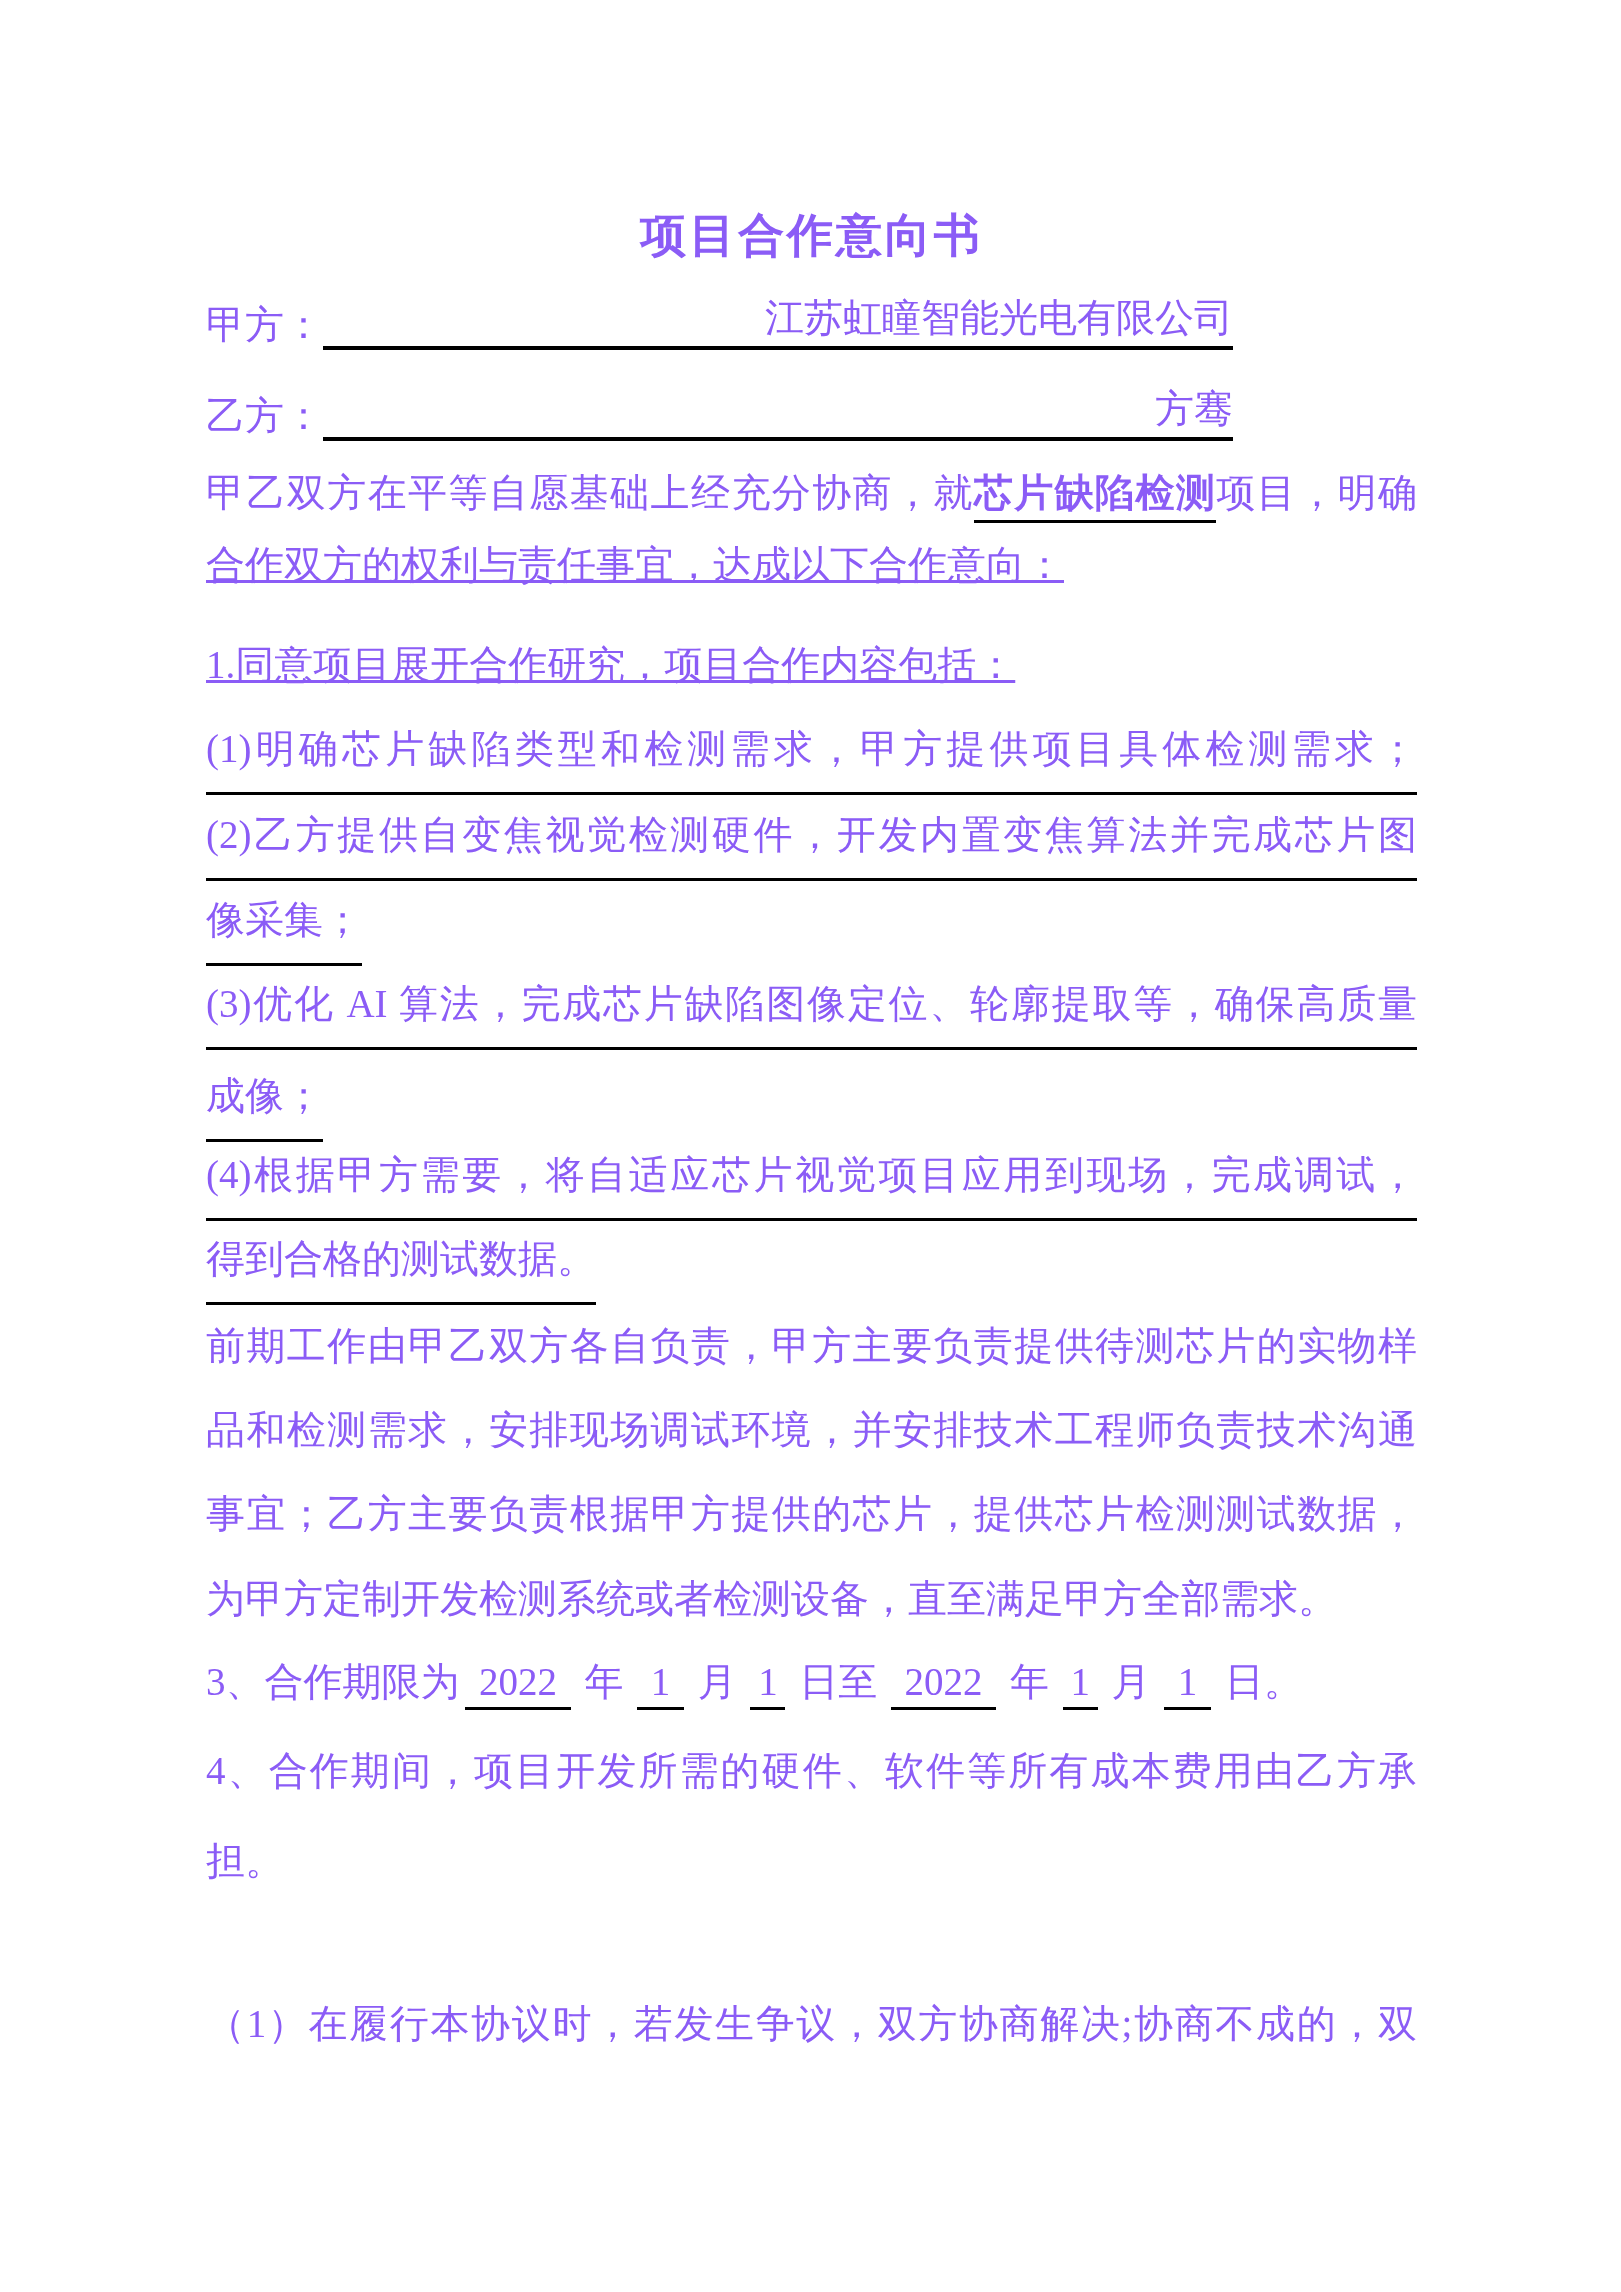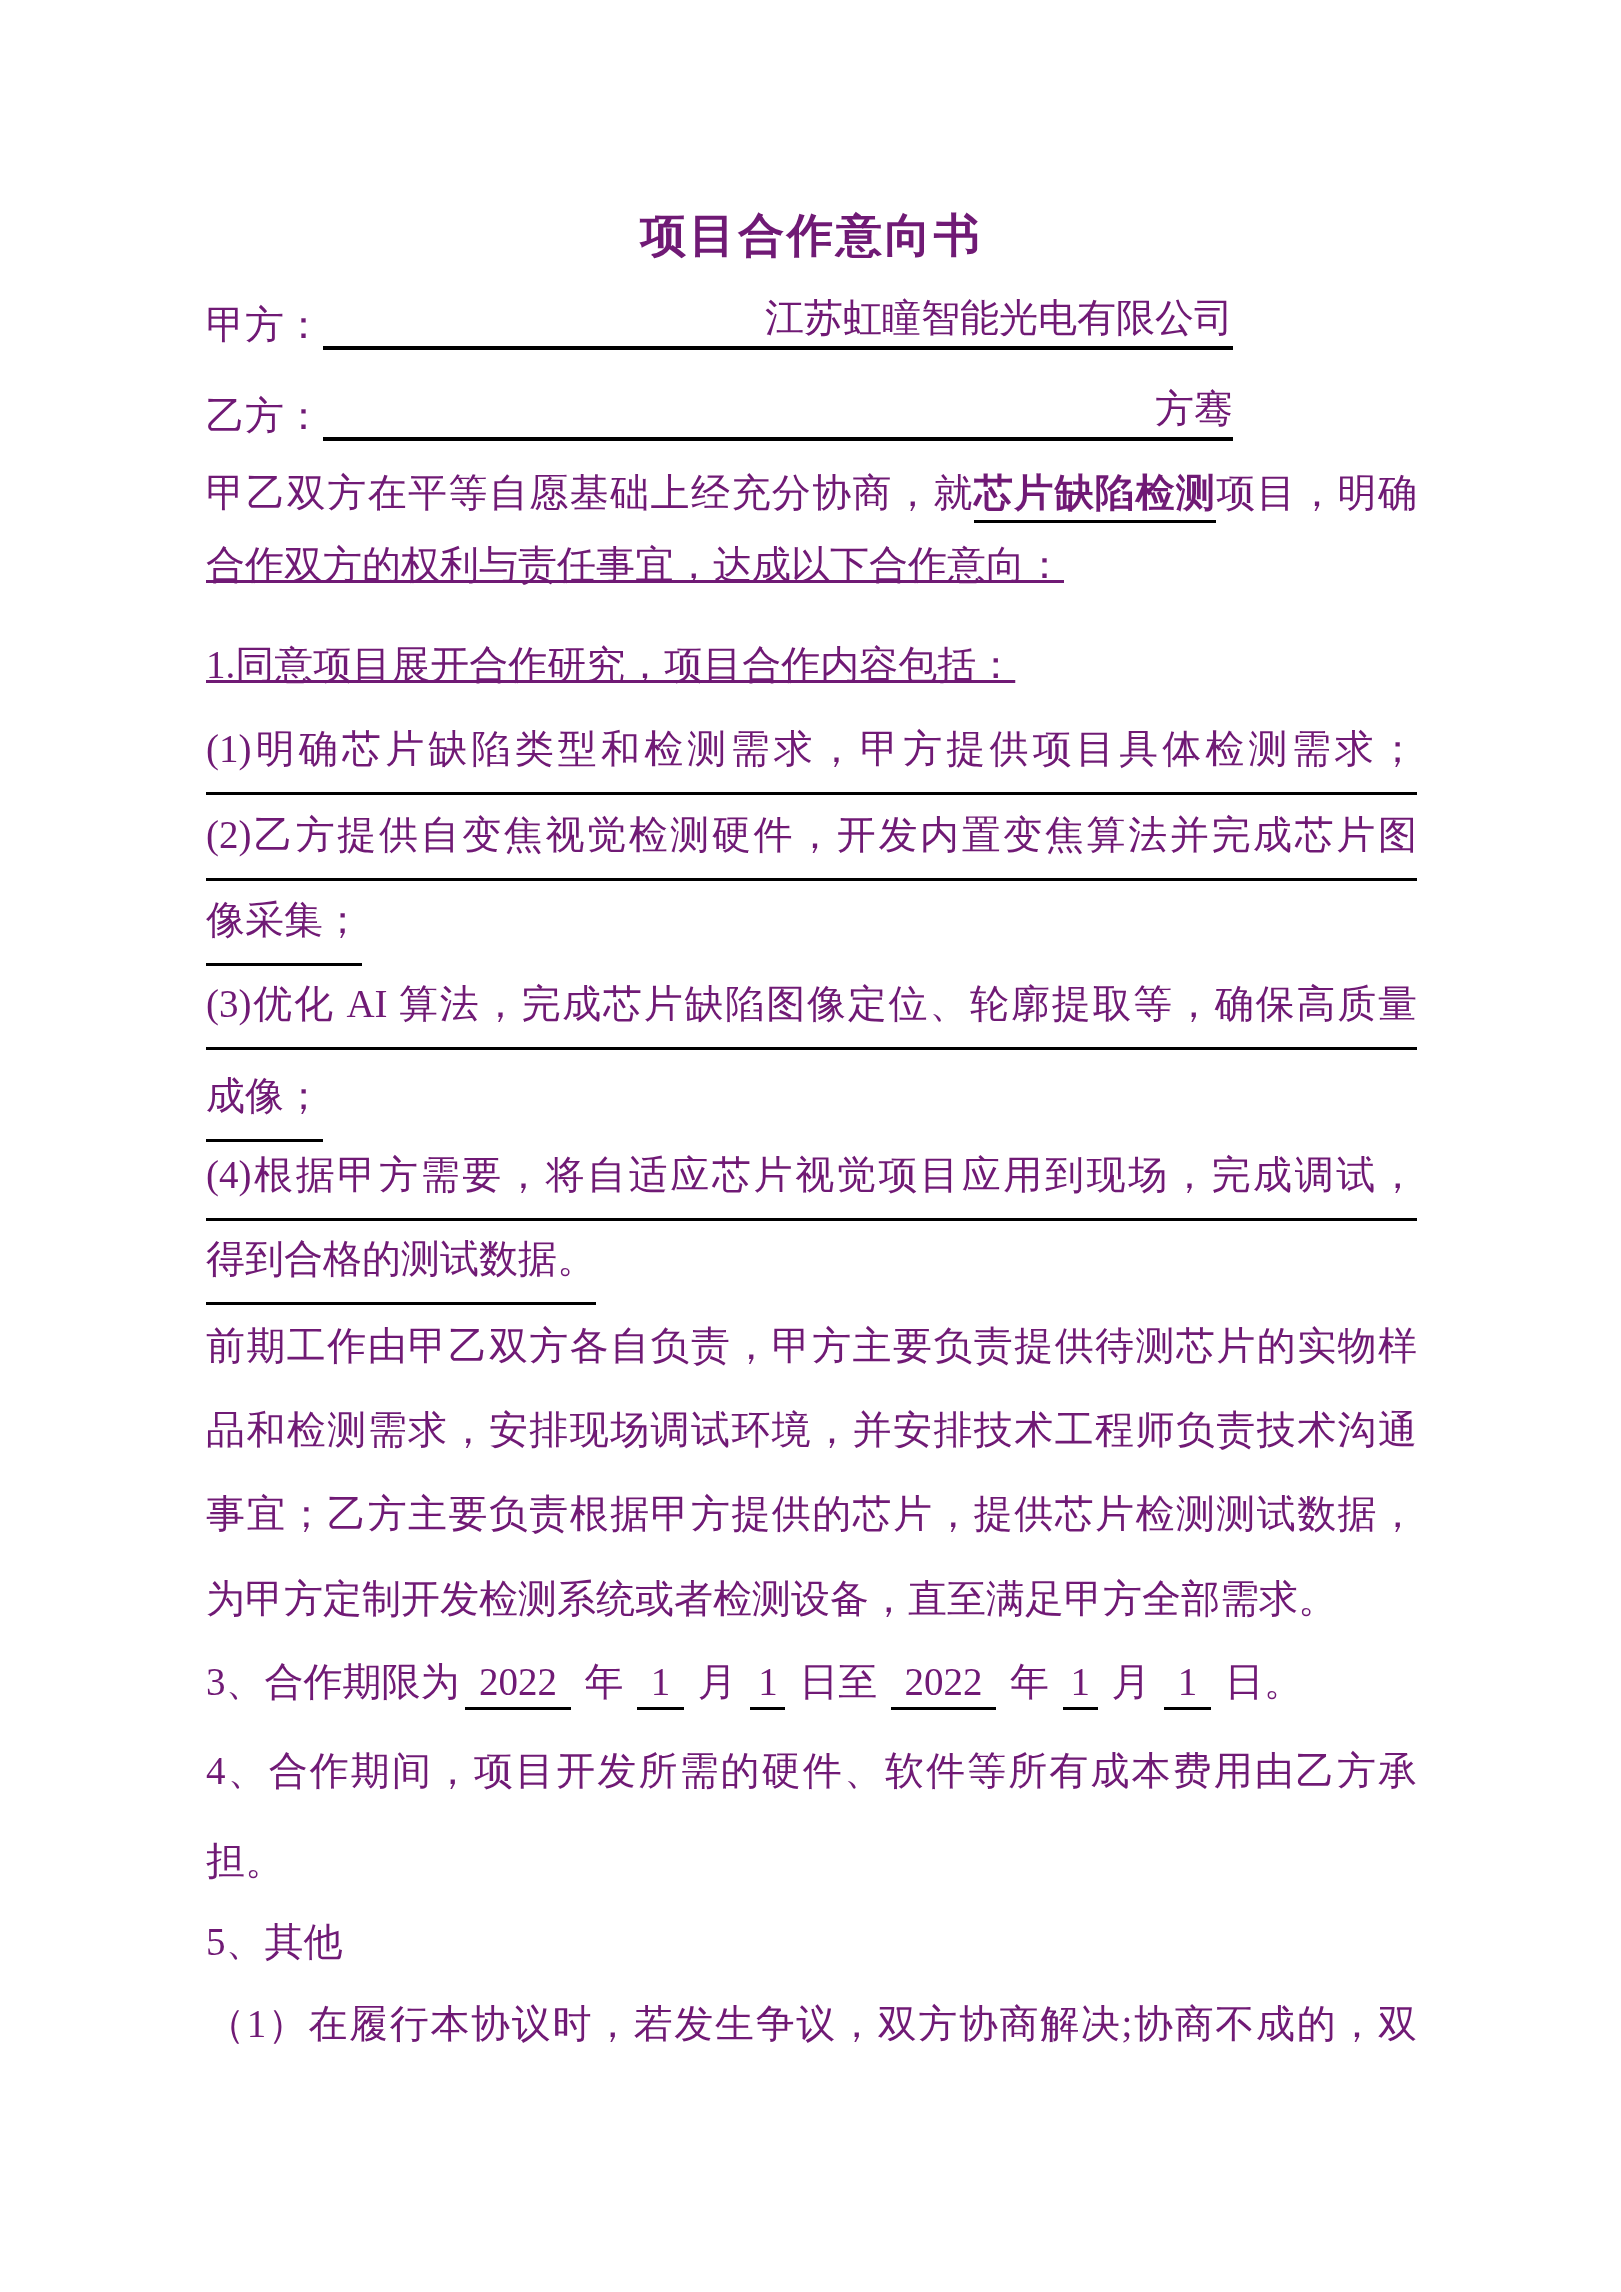--- a/index.html
+++ b/index.html
@@ -1,20 +1,20 @@
 <!DOCTYPE html>
 <html><head>
 <meta charset="utf-8">
 <style>
   html,body { margin:0; padding:0; background:#ffffff; }
   .page {
     position:relative;
     width:1621px; height:2293px;
     background:#ffffff;
-    color:#701a75;
+    color:#8b5cf6;
     font-family:"Liberation Serif","DejaVu Serif",serif;
     overflow:hidden;
   }
   .doc-title {
     position:absolute; left:206px; top:208px; width:1211px;
     font-size:46px; font-weight:bold; text-align:center;
     letter-spacing:2.9px; line-height:55px;
   }
   .party-row {
     position:absolute; left:206px;
@@ -77,17 +77,16 @@
   <div class="line" style="top:1573px;">为甲方定制开发检测系统或者检测设备，直至满足甲方全部需求。</div>
   <div class="line just" style="top:1488px;">事宜；乙方主要负责根据甲方提供的芯片，提供芯片检测测试数据，</div>
 
   <div class="line" style="top:1656px;">
     <span>3、合作期限为</span><span class="num">2022</span><span class="dlabel">年</span><span class="num">1</span><span class="dlabel">月</span><span class="num-narrow">1</span><span class="dlabel">日至</span><span class="num">2022</span><span class="dlabel">年</span><span class="num-narrow">1</span><span class="dlabel">月</span><span class="num">1</span><span class="dlabel">日。</span>
   </div>
 
   <div class="line just" style="top:1745px;">4、合作期间，项目开发所需的硬件、软件等所有成本费用由乙方承</div>
   <div class="line" style="top:1835px;">担。</div>
 
-  <div class="line" style="top:1916px;">5、其他</div>
   <div class="line just" style="top:1998px;">（1）在履行本协议时，若发生争议，双方协商解决;协商不成的，双</div>
 
 </div>
 
 
 </body></html>

